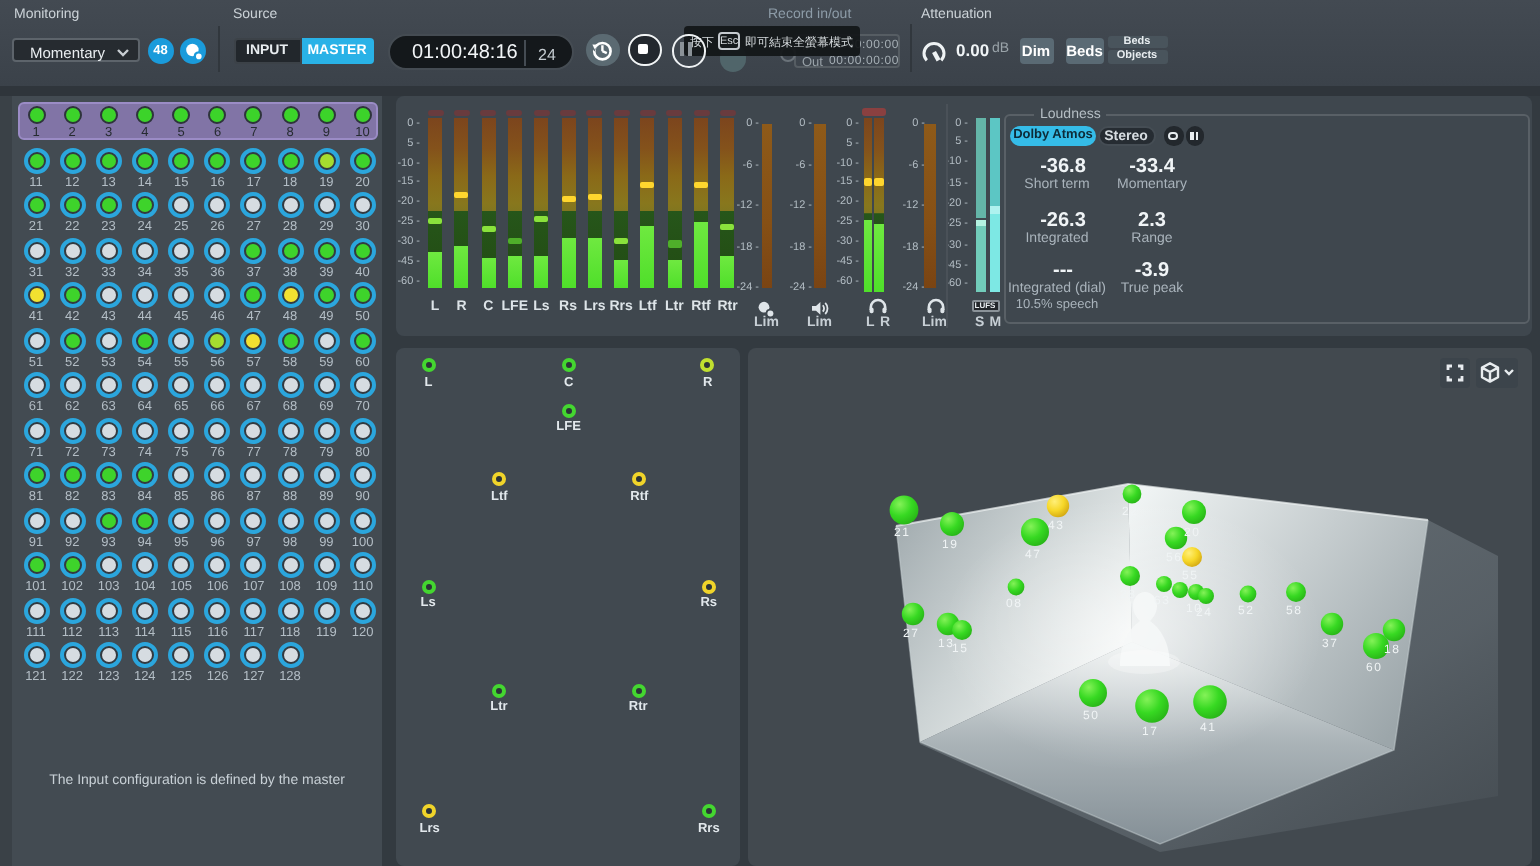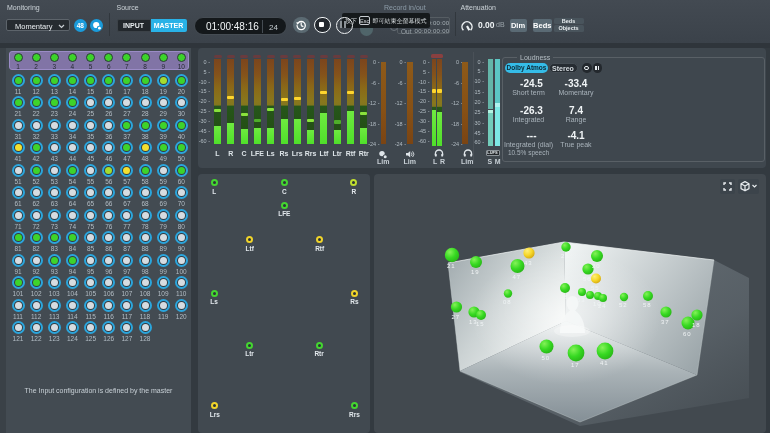--- a/index.html
+++ b/index.html
@@ -737,31 +737,31 @@
 <div class="a" style="left:517px;top:53.5px;background:#3f474e;padding:0 3px;font-size:7px;color:#b6bfc5">Loudness</div>
 <div class="a" style="left:505px;top:62.5px;width:43px;height:10.5px;background:#35bce8;border-radius:5.5px;color:#0d2b38;font-size:6.5px;font-weight:bold;text-align:center;line-height:10.5px">Dolby Atmos</div>
 <div class="a" style="left:548.5px;top:62.5px;width:29px;height:10.5px;background:#262c32;border:1px solid #454d54;border-radius:5.5px;color:#d6dce0;font-size:7px;font-weight:bold;text-align:center;line-height:9.5px">Stereo</div>
 <div class="a" style="left:582px;top:63.2px;width:9.5px;height:9.5px;border-radius:50%;background:#23282d">
     <span style="position:absolute;left:2.4px;top:2.4px;width:4.7px;height:4.7px;border:1.3px solid #e8edf0;border-radius:50%"></span>
   </div>
 <div class="a" style="left:592.5px;top:63.2px;width:9.5px;height:9.5px;border-radius:50%;background:#23282d">
     <span style="position:absolute;left:2.8px;top:2.6px;width:1.4px;height:4.4px;background:#e8edf0"></span>
     <span style="position:absolute;left:5.3px;top:2.6px;width:1.4px;height:4.4px;background:#e8edf0"></span>
   </div>
-<div class="val" style="left:496.5px;top:77.5px">-24.5</div>
+<div class="val" style="left:496.5px;top:77.5px">-36.8</div>
 <div class="vlb" style="left:488.5px;top:88.5px">Short term</div>
 <div class="val" style="left:541px;top:77.5px">-33.4</div>
 <div class="vlb" style="left:536px;top:88.5px">Momentary</div>
 <div class="val" style="left:496.5px;top:105.0px">-26.3</div>
 <div class="vlb" style="left:488.5px;top:116.0px">Integrated</div>
-<div class="val" style="left:541px;top:105.0px">7.4</div>
+<div class="val" style="left:541px;top:105.0px">2.3</div>
 <div class="vlb" style="left:536px;top:116.0px">Range</div>
 <div class="val" style="left:496.5px;top:130.0px">---</div>
 <div class="vlb" style="left:488.5px;top:141.0px">Integrated (dial)</div>
-<div class="val" style="left:541px;top:130.0px">-4.1</div>
+<div class="val" style="left:541px;top:130.0px">-3.9</div>
 <div class="vlb" style="left:536px;top:141.0px">True peak</div>
 <div class="a" style="left:488.5px;top:148.8px;width:80px;text-align:center;font-size:6.5px;color:#a9b3bb">10.5% speech</div>
 <div class="a" style="left:198px;top:174px;width:172px;height:259px;background:#414950;border-radius:4px"></div>
 <div class="spk" style="left:210.8px;top:179.1px;border-color:#44d630"></div>
 <div class="spl" style="left:202.3px;top:187.6px">L</div>
 <div class="spk" style="left:280.8px;top:179.1px;border-color:#44d630"></div>
 <div class="spl" style="left:272.3px;top:187.6px">C</div>
 <div class="spk" style="left:350.4px;top:179.1px;border-color:#c0df2f"></div>
 <div class="spl" style="left:341.9px;top:187.6px">R</div>
 <div class="spk" style="left:280.8px;top:201.6px;border-color:#44d630"></div>

